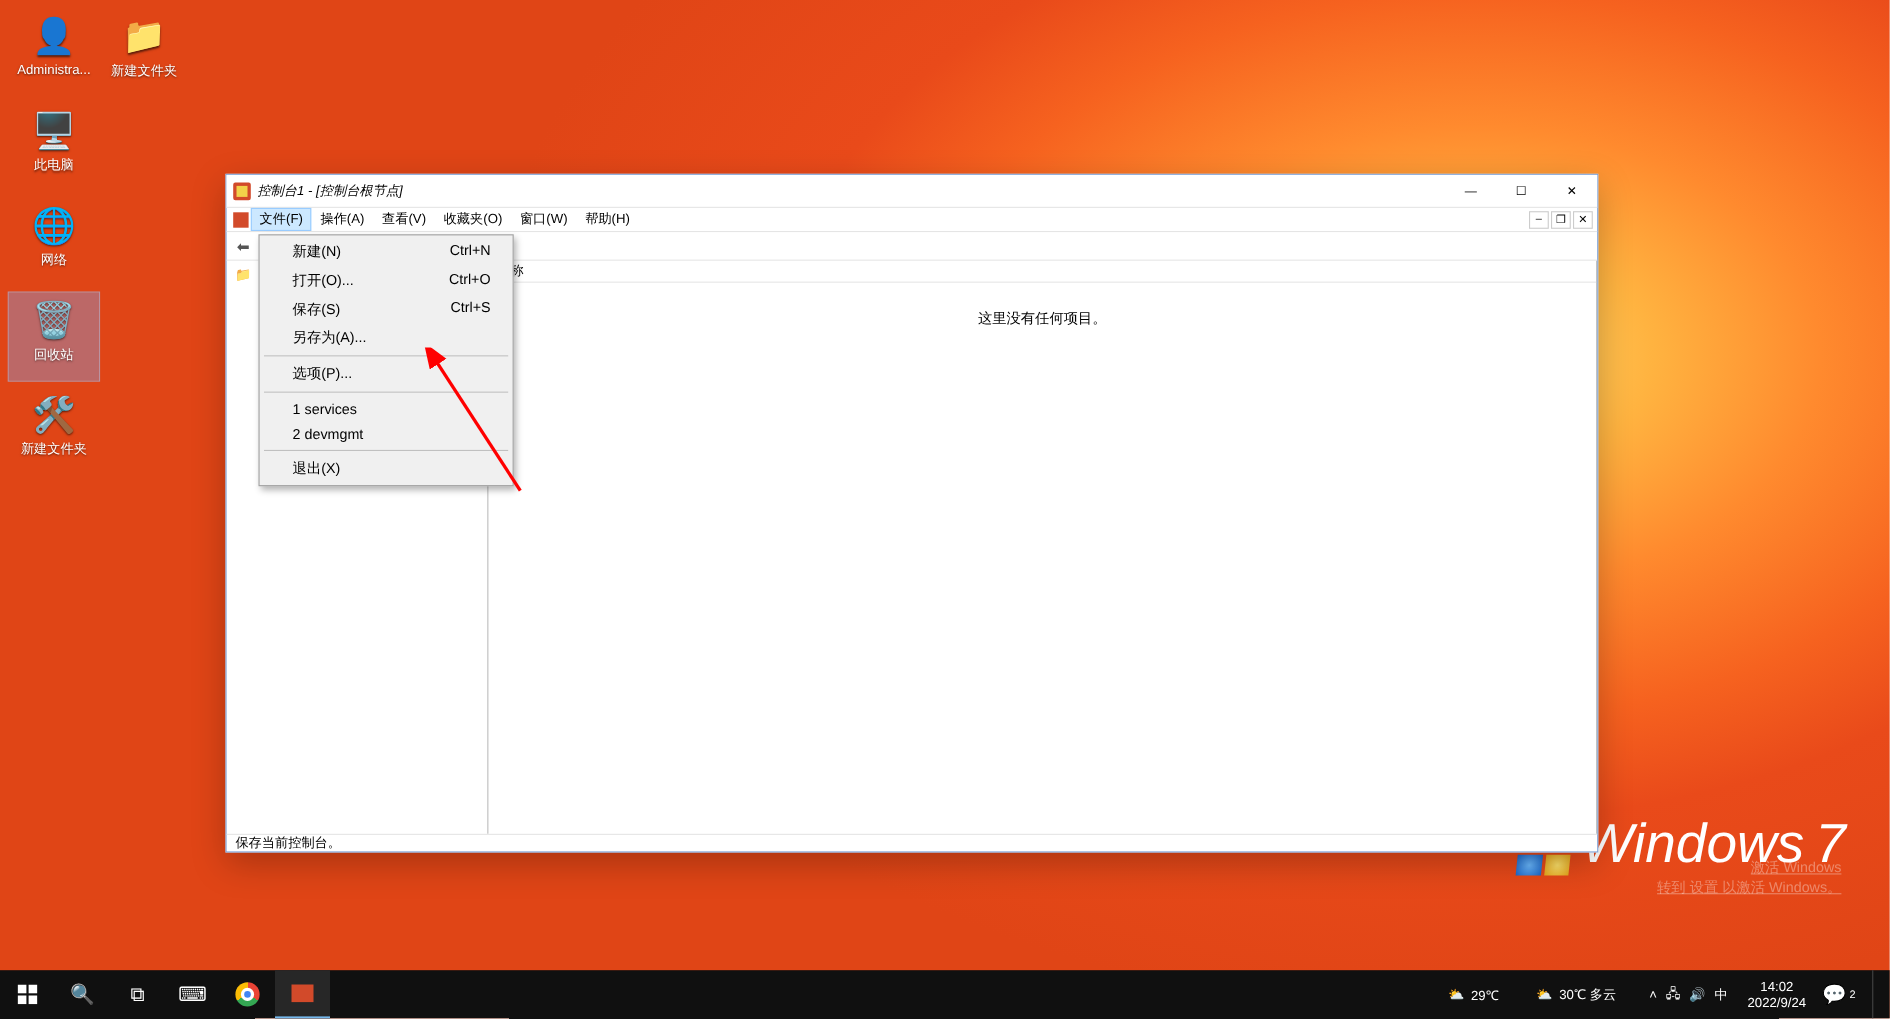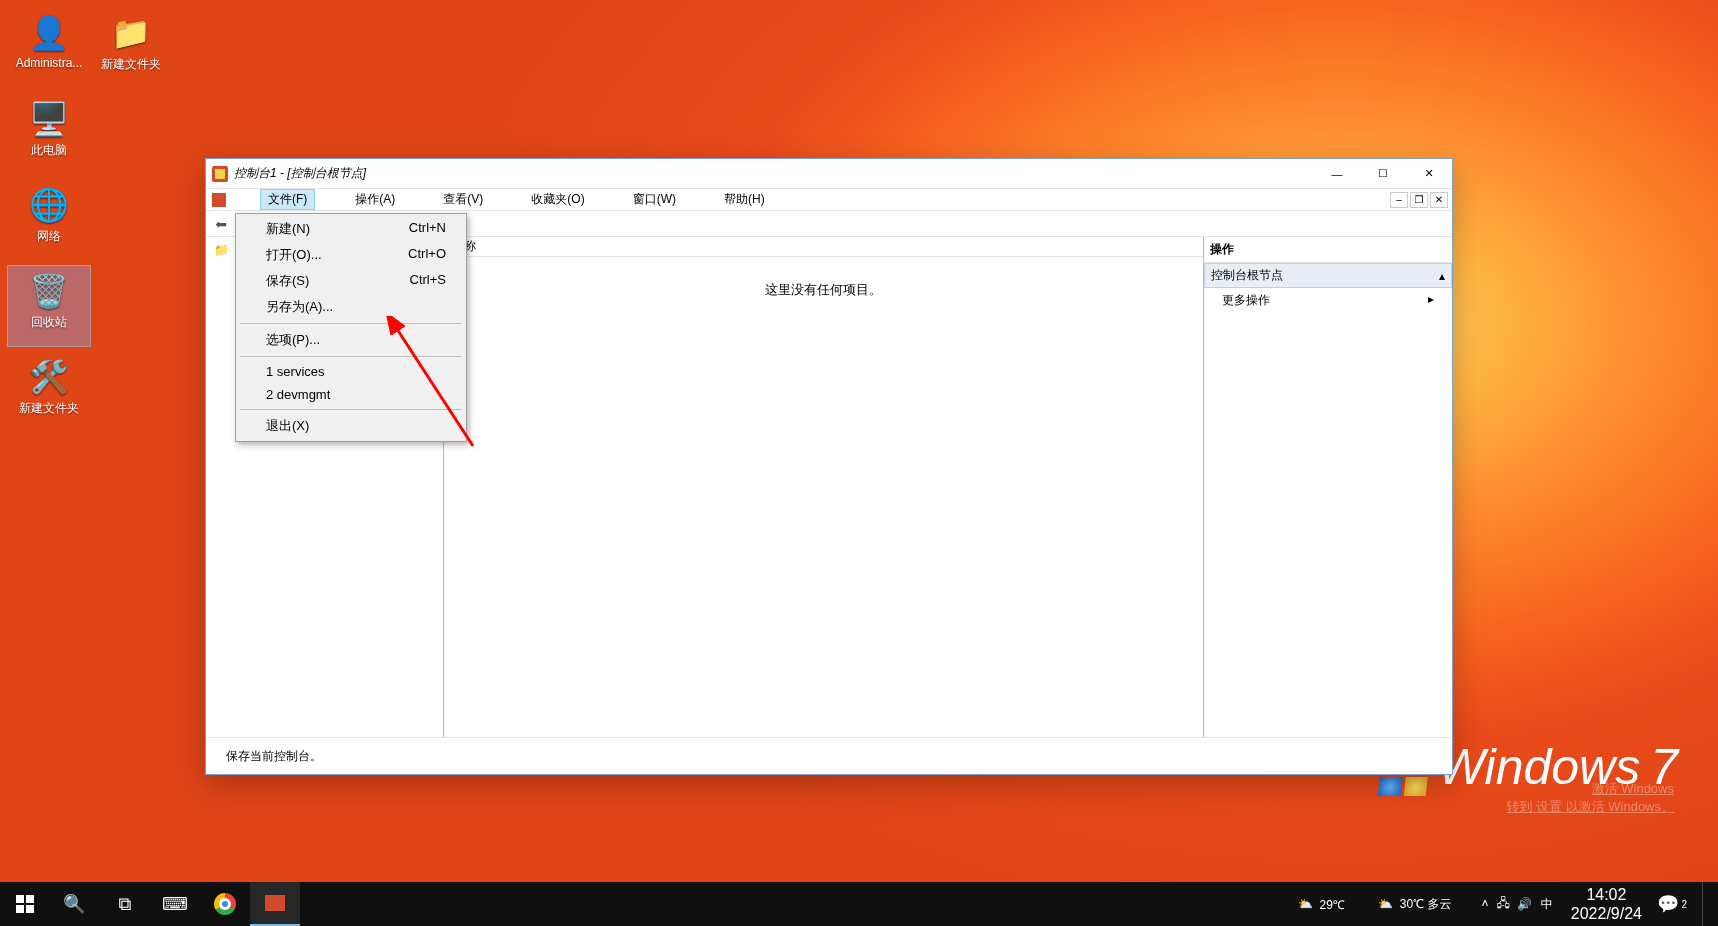--- a/index.html
+++ b/index.html
@@ -59,21 +59,21 @@
   }
   .titlebar .ticon { width:16px; height:16px; background:#d24a2a; border-radius:2px; margin-right:6px; position:relative;}
   .titlebar .ticon::after{content:"";position:absolute;inset:3px;background:#f2d24a;}
   .titlebar .ttext { font-size:12px; color:#000;font-style:italic; }
   .titlebar .controls { margin-left:auto; display:flex; }
   .tbtn { width:46px; height:30px; display:flex; align-items:center; justify-content:center; font-size:11px; cursor:pointer; }
   
   .menubar {
     height: 22px; display:flex; align-items:stretch;
     font-size:12px; border-bottom:1px solid #e5e5e5;
-    padding-left:4px; position:relative;gap:32px;
+    padding-left:4px; position:relative;
   }
   .menubar .micon { width:18px; display:flex; align-items:center; justify-content:center;}
   .menubar .micon span{width:14px;height:14px;background:#d24a2a;display:block;}
   .menu-item { padding:0 8px; display:flex; align-items:center; cursor:pointer; }
   .menu-item.open { background:#cce8ff; border:1px solid #99ccff; padding:0 7px; }
   .menubar .doc-controls { margin-left:auto; display:flex; align-items:center; padding-right:4px; gap:2px;}
   .doc-controls span{ width:18px; height:16px; display:flex;align-items:center;justify-content:center; font-size:10px; border:1px solid #ccc; cursor:pointer;}
   
   .toolbar { height:26px; border-bottom:1px solid #e5e5e5; display:flex; align-items:center; padding-left:4px;}
   .toolbar .tbicon{width:22px;height:22px;display:flex;align-items:center;justify-content:center;font-size:14px;color:#555;}
@@ -82,21 +82,21 @@
   .tree-pane { width:238px; border-right:1px solid #bcbcbc; padding:4px; font-size:12px; overflow:hidden;}
   .tree-item { padding:2px 4px; }
   .content-pane { flex:1; display:flex; flex-direction:column; border-right:1px solid #bcbcbc;}
   .content-header { height:20px; border-bottom:1px solid #e5e5e5; padding-left:8px; font-size:12px; display:flex; align-items:center;}
   .content-body { flex:1; display:flex; align-items:flex-start; justify-content:center; padding-top:24px; font-size:13px; color:#000;}
   .actions-pane { width:248px; font-size:12px; }
   .actions-pane .ap-header{ padding:4px 6px; font-weight:bold; border-bottom:1px solid #e5e5e5;}
   .actions-pane .ap-section{ background:#e8eef6; padding:3px 6px; display:flex; justify-content:space-between; align-items:center; border:1px solid #c3d0e2;}
   .actions-pane .ap-row{ padding:4px 18px; display:flex; justify-content:space-between;}
   
-  .statusbar { height:37px; border-top:1px solid #e5e5e5; font-size:12px; padding:2px 20px; display:flex; align-items:center;}
+  .statusbar { height:16px; border-top:1px solid #e5e5e5; font-size:12px; padding:2px 8px; display:flex; align-items:center;}
   
   
   .dropdown {
     position:absolute; left:235px; top:213px;
     width:232px; background:#f0f0f0; border:1px solid #a0a0a0;
     box-shadow:2px 3px 6px rgba(0,0,0,.3);
     font-size:13px; padding:2px;
     z-index:10;
   }
   .dd-item { display:flex; justify-content:space-between; padding:4px 18px 4px 28px; cursor:pointer; position:relative;}
@@ -111,21 +111,21 @@
   
   .taskbar {
     position:absolute; left:0; right:0; bottom:0; height:44px;
     background:#101010; display:flex; align-items:center; color:#fff;
   }
   .taskbar .tb-left { display:flex; align-items:center; height:100%;}
   .tb-btn { width:50px; height:100%; display:flex; align-items:center; justify-content:center; cursor:pointer; font-size:18px;}
   .tb-btn.active { border-bottom:2px solid #76b9ed; background:#272727;}
   .tb-right { margin-left:auto; display:flex; align-items:center; height:100%; font-size:12px; gap:10px; padding-right:10px;}
   .tb-weather{display:flex;align-items:center;gap:6px;padding:0 12px;}
-  .tb-clock{ text-align:center; line-height:1.2; font-size:16px;}
+  .tb-clock{ text-align:center; line-height:1.2; font-size:12px;}
   .tb-tray{display:flex;align-items:center;gap:8px;padding:0 8px;}
   .tb-show-desktop{width:6px;height:100%;border-left:1px solid #444;}
 </style>
 </head>
 <body>
 
 <div class="desktop">
 
   <div class="desktop-icons">
     <div class="desktop-icon">
@@ -203,31 +203,20 @@
     </div>
 
     <div class="mmc-body">
       <div class="tree-pane">
         <div class="tree-item">📁</div>
       </div>
       <div class="content-pane">
         <div class="content-header">名称</div>
         <div class="content-body">这里没有任何项目。</div>
       </div>
-      <div class="actions-pane">
-        <div class="ap-header">操作</div>
-        <div class="ap-section">
-          <span>控制台根节点</span>
-          <span>▴</span>
-        </div>
-        <div class="ap-row">
-          <span>更多操作</span>
-          <span>▸</span>
-        </div>
-      </div>
     </div>
 
     <div class="statusbar">保存当前控制台。</div>
   </div>
 
   <div class="dropdown">
     <div class="dd-item">
       <span>新建(N)</span>
       <span>Ctrl+N</span>
     </div>

